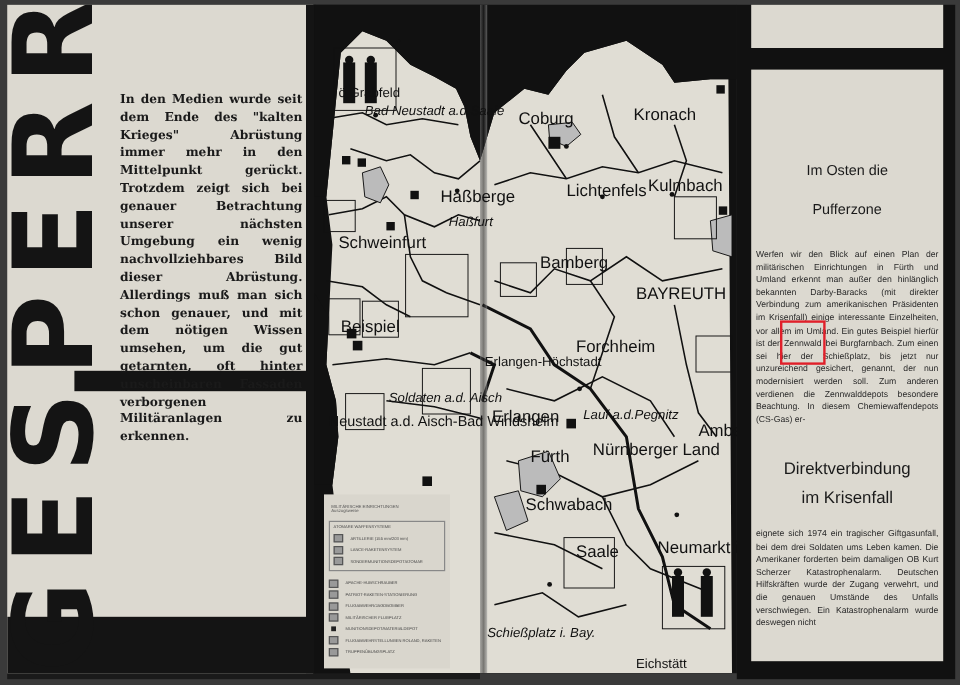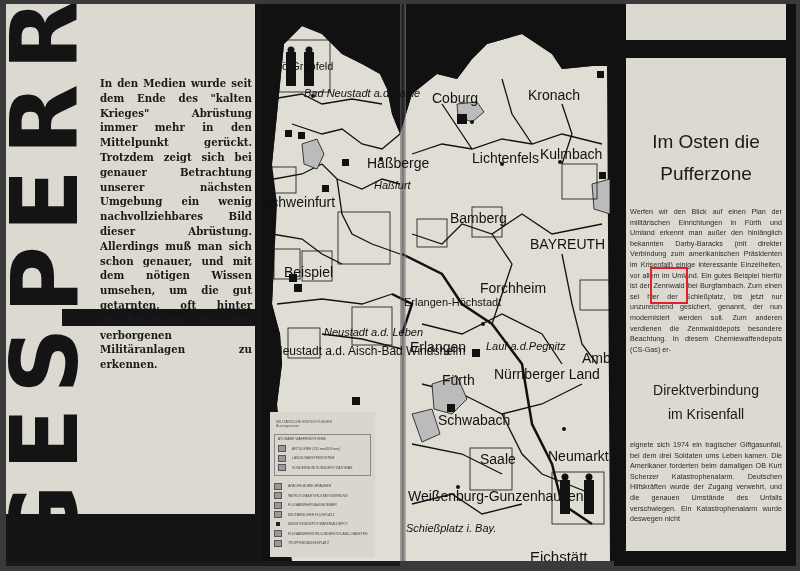--- a/index.html
+++ b/index.html
@@ -47,21 +47,21 @@
   .page-right { position: absolute; left: 614px; top: 4px; width: 182px; height: 562px; background: #111; }
   .right-paper { position: absolute; left: 626px; top: 58px; width: 160px; height: 493px; background: #dcd9d0; }
   .right-top-box { position: absolute; left: 626px; top: 4px; width: 160px; height: 36px; background: #dcd9d0; }
   .col-text {
     position: absolute; left: 630px; width: 152px;
     font-family: "Liberation Sans", sans-serif; font-size: 7.2px; line-height: 10.6px;
     color: #2a2a2a; text-align: justify;
   }
   .col-head {
     position: absolute; left: 626px; width: 160px; text-align: center;
-    font-family: "Liberation Sans", sans-serif; font-size: 19px; color: #1a1a1a; line-height: 24px;
+    font-family: "Liberation Sans", sans-serif; font-size: 12px; color: #1a1a1a; line-height: 24px;
   }
   .highlight { outline: 2px solid #e0202a; padding: 12px 1px; }
 </style>
 </head>
 <body>
 
 <div class="spread">
 
   <div class="page-left"></div>
   <div class="left-paper">
@@ -162,47 +162,46 @@
         <circle cx="210" cy="118" r="2"></circle>
         <circle cx="240" cy="160" r="2"></circle>
         <circle cx="298" cy="158" r="2"></circle>
         <circle cx="221" cy="320" r="2"></circle>
         <circle cx="302" cy="425" r="2"></circle>
         <circle cx="196" cy="483" r="2"></circle>
       </g>
     </svg>
     <div class="gutter"></div>
 
-    <div class="map-label" style="left:20px;top:56px">ö Grabfeld</div>
+    <div class="map-label" style="left:20px;top:68px">ö Grabfeld</div>
     <div class="map-label it" style="left:42px;top:83px"><span>Bad Neustadt a.d.Saale</span></div>
     <div class="map-label big" style="left:170px;top:86px">Coburg</div>
     <div class="map-label big" style="left:266px;top:83px">Kronach</div>
     <div class="map-label big" style="left:105px;top:151px">Haßberge</div>
     <div class="map-label it" style="left:112px;top:175px">Haßfurt</div>
     <div class="map-label big" style="left:210px;top:146px">Lichtenfels</div>
     <div class="map-label big" style="left:278px;top:142px">Kulmbach</div>
-    <div class="map-label big" style="left:0;top:190px">Schweinfurt</div>
+    <div class="map-label big" style="left:20px;top:190px">Schweinfurt</div>
     <div class="map-label big" style="left:188px;top:206px">Bamberg</div>
     <div class="map-label big" style="left:268px;top:232px">BAYREUTH</div>
     <div class="map-label big" style="left:22px;top:260px">Beispiel</div>
     <div class="map-label big" style="left:218px;top:276px">Forchheim</div>
     <div class="map-label" style="left:142px;top:292px">Erlangen-Höchstadt</div>
-    <div class="map-label it" style="left:62px;top:322px">Neustadt a.d. Leben</div>
+    <div class="map-label it" style="left:62px;top:322px">Soldaten a.d. Aisch</div>
     <div class="map-label big" style="left:12px;top:340px;font-size:12px">Neustadt a.d. Aisch-Bad Windsheim</div>
     <div class="map-label big" style="left:148px;top:335px">Erlangen</div>
     <div class="map-label it" style="left:224px;top:336px">Lauf a.d.Pegnitz</div>
     <div class="map-label big" style="left:320px;top:346px">Amberg</div>
     <div class="map-label big" style="left:180px;top:368px">Fürth</div>
     <div class="map-label big" style="left:232px;top:362px">Nürnberger Land</div>
     <div class="map-label big" style="left:176px;top:408px">Schwabach</div>
     <div class="map-label big" style="left:218px;top:447px">Saale</div>
     <div class="map-label big" style="left:286px;top:444px">Neumarkt i.d.Opf.</div>
-    <div class="map-label big" style="left:146px;top:484px">Weißenburg-Gunzenhausen</div>
     <div class="map-label it" style="left:144px;top:518px">Schießplatz i. Bay.</div>
-    <div class="map-label big" style="left:268px;top:544px;font-size:15px">Eichstätt</div>
+    <div class="map-label big" style="left:268px;top:544px;font-size:11px">Eichstätt</div>
 
     <div class="legend">
       <div class="legend-title">
         <div>MILITÄRISCHE EINRICHTUNGEN</div>
         <div>Auszugsweise</div>
       </div>
       <div class="legend-box">
         <div style="margin-bottom:3px">ATOMARE WAFFENSYSTEME</div>
         <div class="legend-row">
             <span class="legend-icon"></span>

